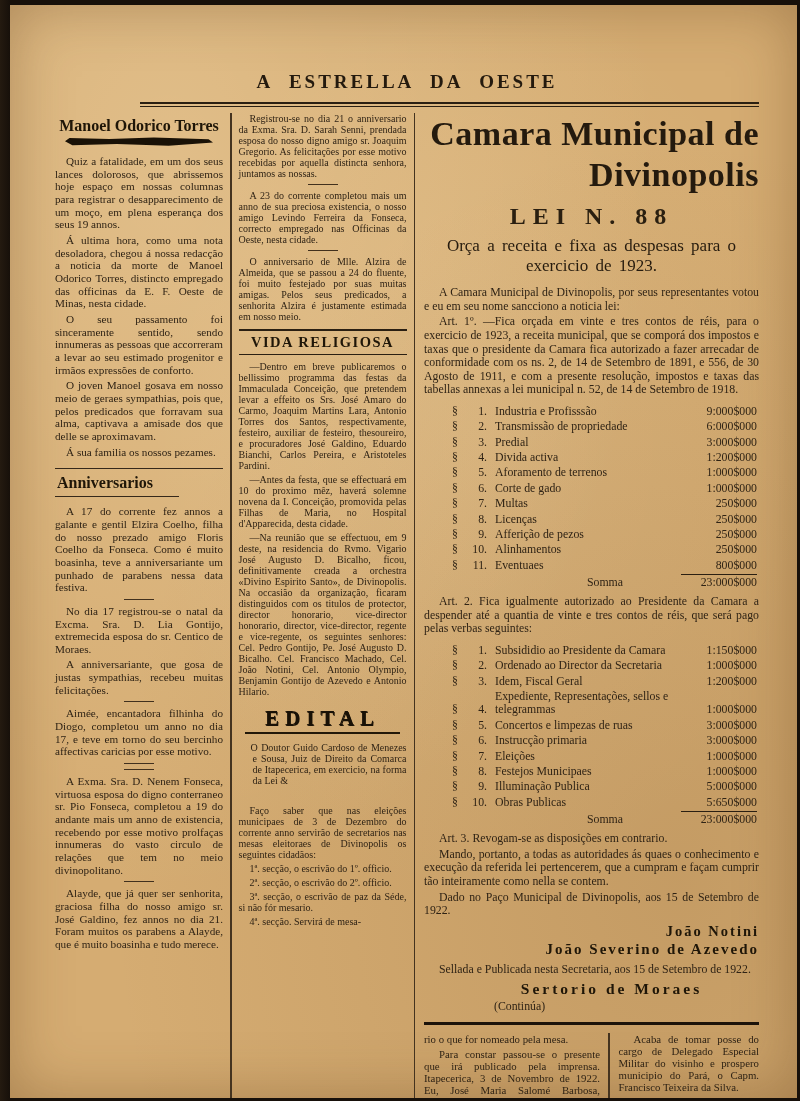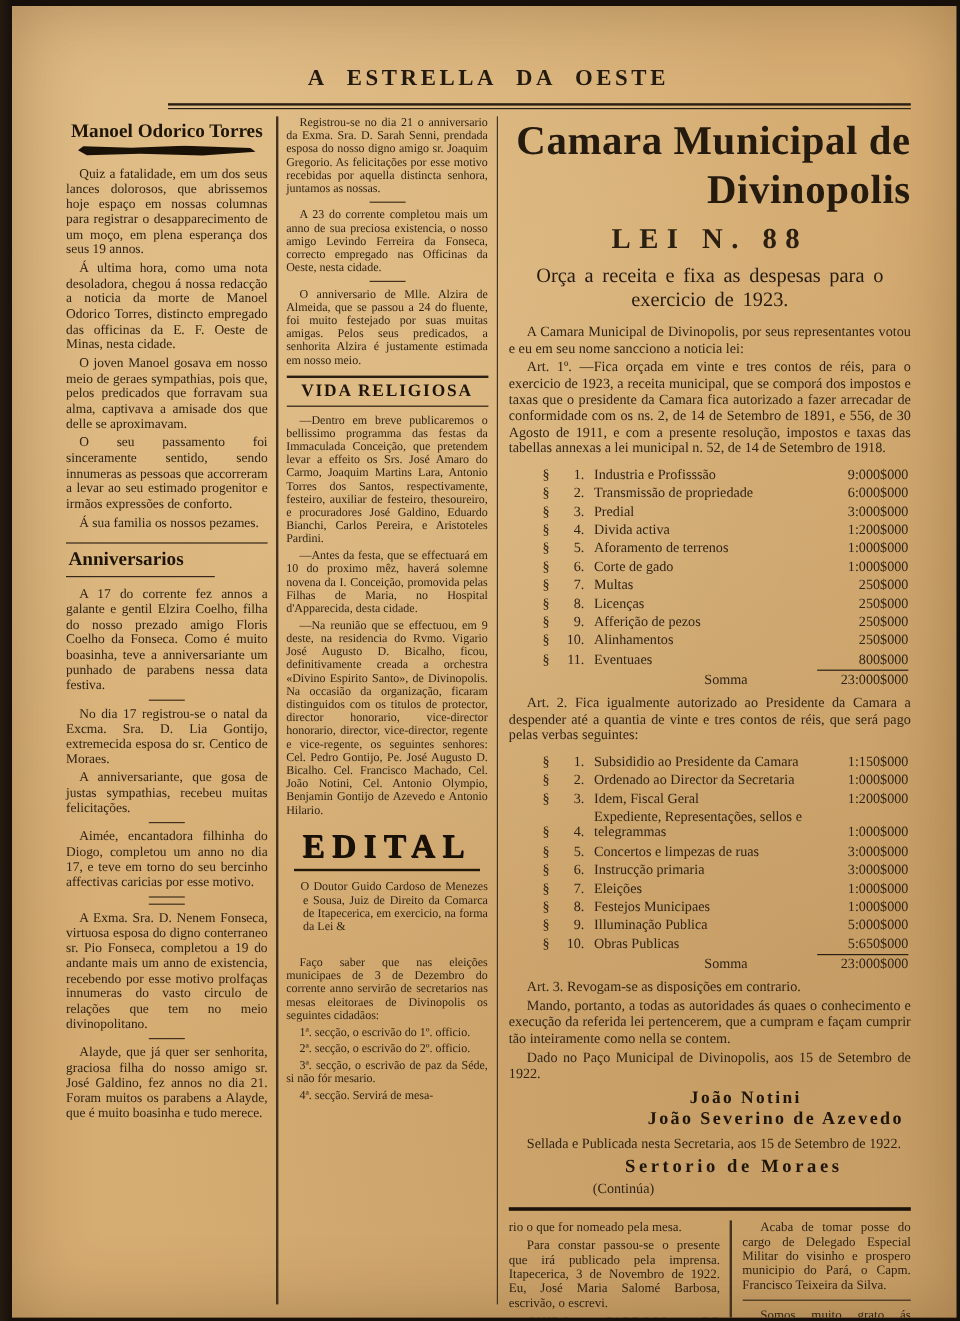--- a/index.html
+++ b/index.html
@@ -18,21 +18,21 @@
   .paper{
     width:100%;height:100%;
     box-sizing:border-box;
     background:
       radial-gradient(ellipse at 20% 15%, rgba(255,235,195,0.28), rgba(255,235,195,0) 55%),
       radial-gradient(ellipse at 85% 80%, rgba(120,80,35,0.18), rgba(120,80,35,0) 60%),
       radial-gradient(ellipse at 60% 40%, rgba(255,240,205,0.12), rgba(255,240,205,0) 50%),
       #d5ac72;
     box-shadow:inset 0 0 60px rgba(90,55,20,0.35);
     color:#2f2315;
-    padding:0 38px 6px 45px;
+    padding:16px 38px 6px 45px;
     overflow:hidden;
   }
   .masthead{
     margin-top:50px;
     text-align:center;
     font-size:19px;font-weight:bold;
     letter-spacing:3px;word-spacing:9px;
     color:#241a0e;
   }
   .double-rule{
@@ -61,21 +61,21 @@
     display:inline-block;border-bottom:1.5px solid #35281a;
     padding:0 26px 4px 2px;margin:0 0 8px;text-indent:0;
   }
   .mini-rule{width:30px;border-top:1.2px solid #41301d;margin:5px auto;}
   .vida-head{
     border-top:2px solid #2a1f12;border-bottom:1.5px solid #2a1f12;
     text-align:center;font-size:14.5px;font-weight:bold;letter-spacing:1.5px;
     color:#1f1608;padding:4px 0 3px;margin:7px 0 6px;
   }
   .edital-head{
-    text-align:center;font-size:28px;font-weight:bold;
+    text-align:center;font-size:21px;font-weight:bold;
     letter-spacing:6px;color:#191106;margin:10px 0 2px;
     text-shadow:0.6px 0.6px 0 #191106;
   }
   .edital-rule{border-top:2.5px solid #221809;width:92%;margin:2px auto 8px;}
   .edital-intro{margin:0 0 19px 14px;text-indent:-2px;}
   .lei-title{
     text-align:right;font-size:34px;line-height:1.22;font-weight:bold;
     color:#241a0e;letter-spacing:0.5px;margin:0;
   }
   .lei-number{
@@ -89,22 +89,22 @@
   .col-right .para{text-indent:15px;margin-bottom:2px;}
   .law-table{margin:8px 2px 6px 28px;}
   .trow{display:flex;align-items:flex-end;line-height:1.12;margin-bottom:2.2px;}
   .trow .sec{width:13px;}
   .trow .num{width:22px;text-align:right;padding-right:8px;}
   .trow .lbl{flex:1;text-align:left;text-indent:0;padding-right:6px;}
   .trow .val{width:76px;text-align:right;white-space:nowrap;}
   .trow.total{margin-top:2px;}
   .trow.total .lbl{text-align:center;padding-left:40px;}
   .trow.total .val{border-top:1.6px solid #2a1f12;padding-top:1px;}
-  .sig1{font-weight:bold;font-size:14.5px;letter-spacing:2px;text-align:center;margin:5px 0 0 60px;color:#1f1608;}
-  .sig2{font-weight:bold;font-size:15px;letter-spacing:2px;text-align:center;margin:2px 0 4px 110px;color:#1f1608;}
+  .sig1{font-weight:bold;font-size:14.5px;letter-spacing:2px;text-align:right;margin:5px 0 0 60px;color:#1f1608;}
+  .sig2{font-weight:bold;font-size:15px;letter-spacing:2px;text-align:right;margin:2px 0 4px 110px;color:#1f1608;}
   .sig3{font-weight:bold;font-size:15.5px;letter-spacing:3px;text-align:center;margin:4px 0 1px 40px;color:#1f1608;}
   .continua{margin:2px 0 0 55px;text-indent:0;}
   .thick-rule{border-top:3px solid #1c130a;margin:8px 0 0;}
   .bottom-split{display:flex;padding-top:8px;}
   .bottom-left{width:176px;padding-right:8px;font-size:10.8px;line-height:1.13;text-align:justify;}
   .bottom-right{flex:1;padding-left:9px;font-size:10.8px;line-height:1.13;text-align:justify;}
   .bottom-split .para{margin-bottom:3px;}
   .guido{letter-spacing:0.4px;}
   .wide-rule{border-top:1.5px solid #3c2d1c;margin:6px 0;}
 </style>
@@ -117,22 +117,22 @@
     <div class="masthead">A ESTRELLA DA OESTE</div>
     <div class="double-rule"></div>
 
     <div class="columns">
 
       <div class="col-left">
         <p class="para obit-title">Manoel Odorico Torres</p>
         <div class="blob"></div>
         <p class="para">Quiz a fatalidade, em um dos seus lances dolorosos, que abrissemos hoje espaço em nossas columnas para registrar o desapparecimento de um moço, em plena esperança dos seus 19 annos.</p>
         <p class="para">Á ultima hora, como uma nota desoladora, chegou á nossa redacção a noticia da morte de Manoel Odorico Torres, distincto empregado das officinas da E. F. Oeste de Minas, nesta cidade.</p>
+        <p class="para">O seu passamento foi sinceramente sentido, sendo innumeras as pessoas que accorreram a levar ao seu estimado progenitor e irmãos expressões de conforto.</p>
         <p class="para">O joven Manoel gosava em nosso meio de geraes sympathias, pois que, pelos predicados que forravam sua alma, captivava a amisade dos que delle se aproximavam.</p>
-        <p class="para">O seu passamento foi sinceramente sentido, sendo innumeras as pessoas que accorreram a levar ao seu estimado progenitor e irmãos expressões de conforto.</p>
         <p class="para">Á sua familia os nossos pezames.</p>
 
         <div class="anniv-head">
           <p class="para anniv-title">Anniversarios</p>
         </div>
         <p class="para">A 17 do corrente fez annos a galante e gentil Elzira Coelho, filha do nosso prezado amigo Floris Coelho da Fonseca. Como é muito boasinha, teve a anniversariante um punhado de parabens nessa data festiva.</p>
         <div class="mini-rule"></div>
         <p class="para">No dia 17 registrou-se o natal da Excma. Sra. D. Lia Gontijo, extremecida esposa do sr. Centico de Moraes.</p>
         <p class="para">A anniversariante, que gosa de justas sympathias, recebeu muitas felicitações.</p>
         <div class="mini-rule"></div>

